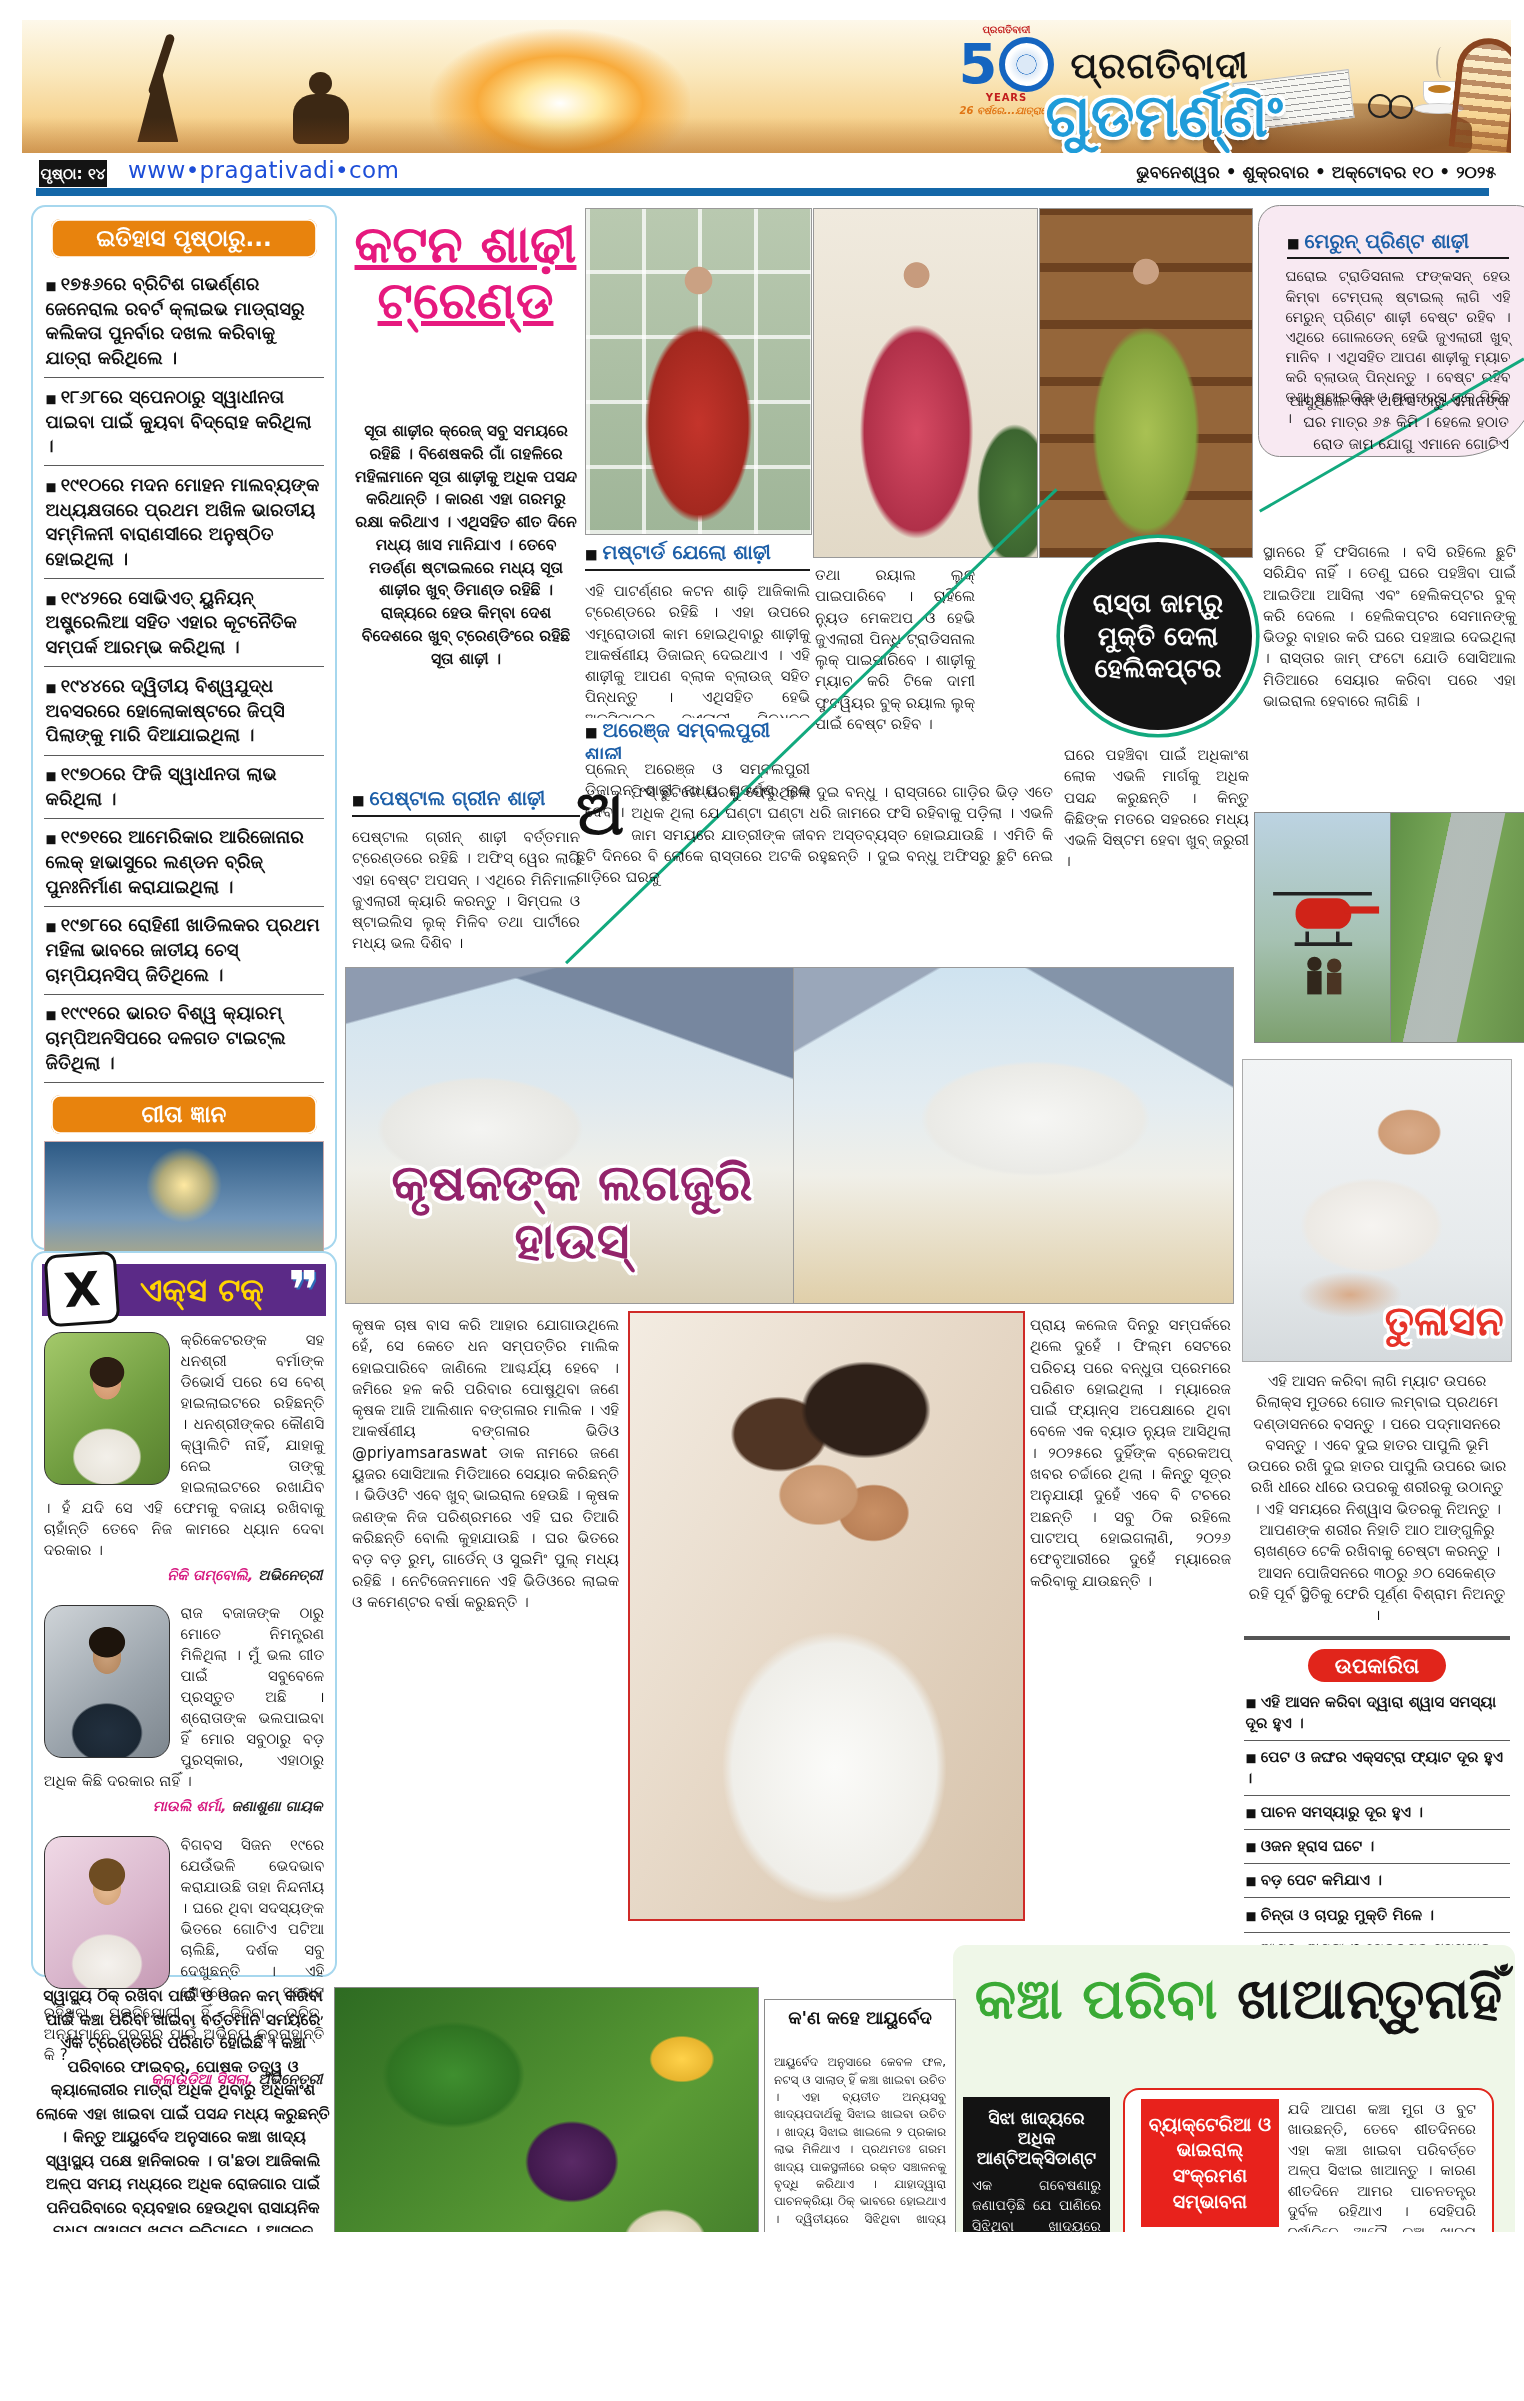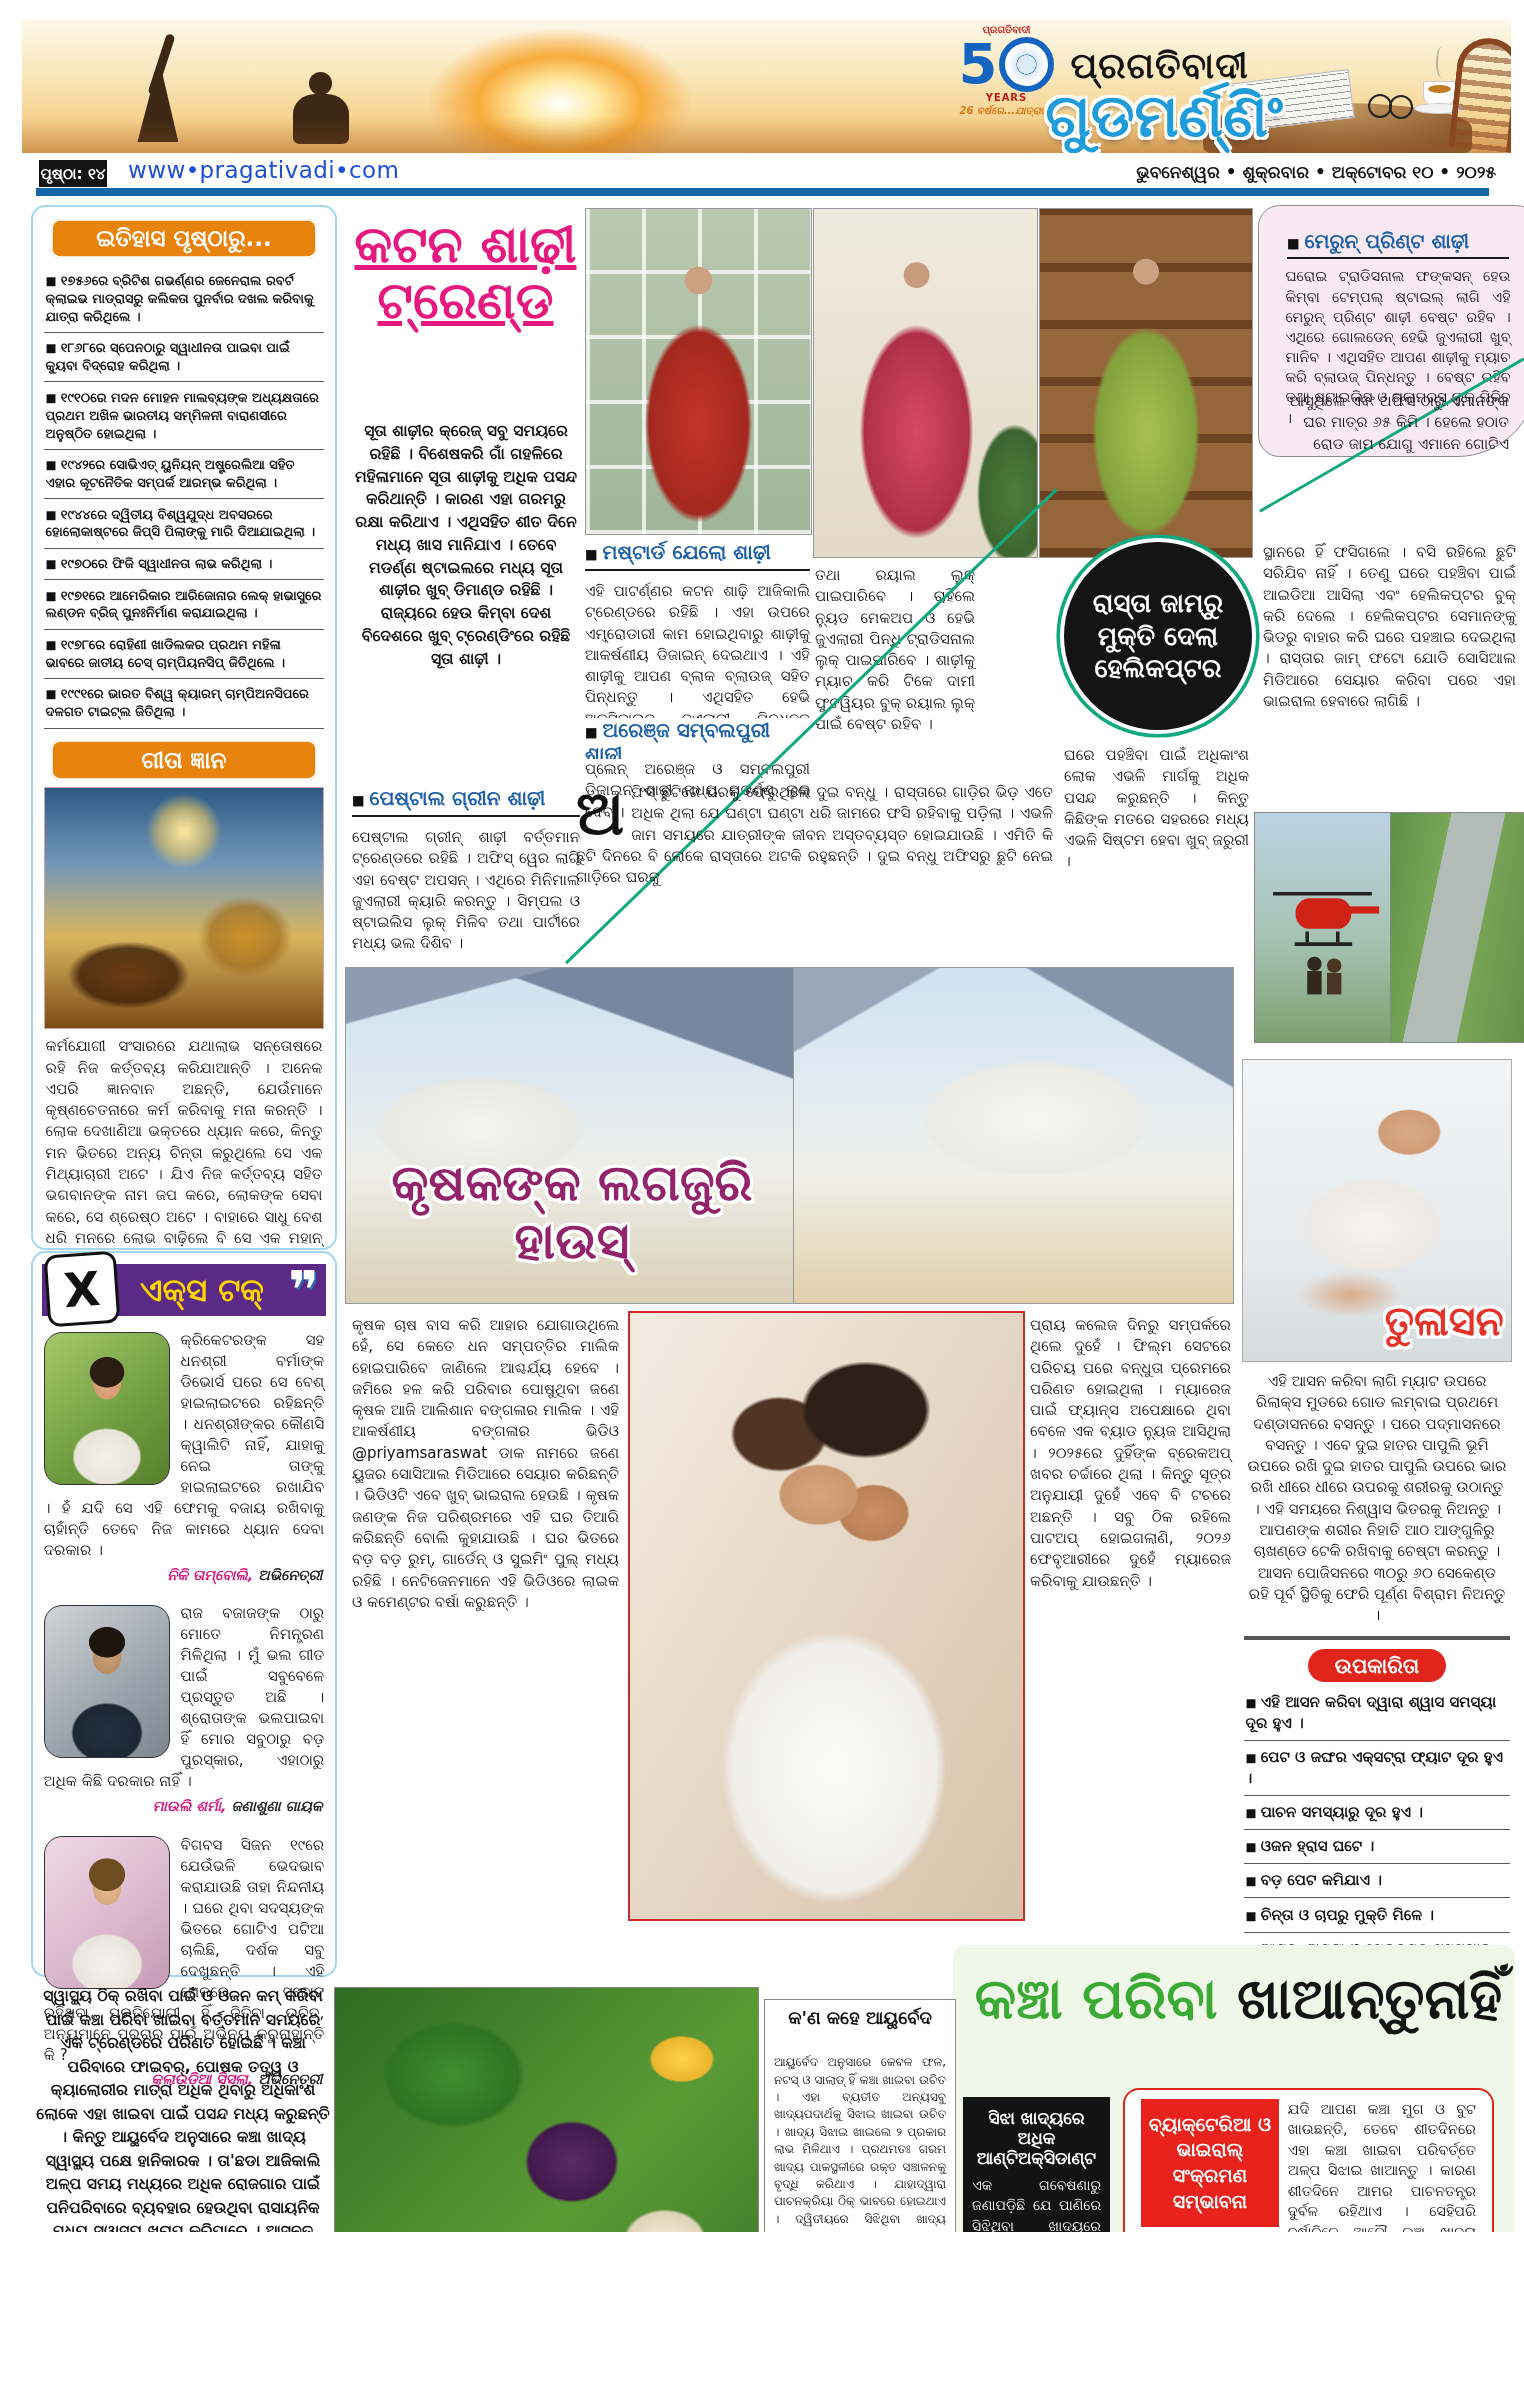--- a/index.html
+++ b/index.html
@@ -47,21 +47,21 @@
     display:flex;align-items:center;justify-content:center;}
   .website{left:128px;top:157px;font-size:23px;font-weight:400;letter-spacing:0.4px;color:#1d4ed8;}
   .dateline{top:162px;right:29px;font-size:17px;font-weight:700;color:#111;}
   .bluebar{left:36px;top:188px;width:1453px;height:8px;background:#1467a8;}
   
   .panel{border:2.7px solid #a6d7ee;border-radius:14.4px;background:#fff;}
   .left-panel{left:31px;top:205px;width:302px;height:1041px;}
   .banner{background:#e8830d;color:#fff;font-weight:800;font-size:23px;text-align:center;border-radius:9px;
     padding:6.3px 0;margin:11.7px 18px 7.2px 18px;box-shadow:0 0 0 1.8px #fff inset;}
   .hlist{margin:0 10.8px;}
-  .li{border-bottom:1.8px solid #5a5a5a;padding:6.3px 1.8px;font-size:13px;line-height:1.38;font-weight:600;}
+  .li{border-bottom:1.8px solid #5a5a5a;padding:6.3px 1.8px;font-size:18px;line-height:1.38;font-weight:600;}
   .li:before{content:"■ ";font-size:11.7px;}
   .gita-img{margin:3.6px 10.8px;height:240px;background:
     radial-gradient(54px 54px at 50% 18%,#ffe9a1 0%,rgba(255,210,90,.55) 45%,rgba(255,210,90,0) 70%),
     radial-gradient(81px 45px at 30% 78%,#6b3a12 0%,rgba(60,30,8,.8) 60%,rgba(60,30,8,0) 75%),
     radial-gradient(63px 54px at 72% 62%,#c99028 0%,rgba(160,110,30,.7) 55%,rgba(160,110,30,0) 75%),
     linear-gradient(180deg,#2d5a85 0%,#7498ba 32%,#d9b55f 62%,#7c4c17 100%);
     border:0.9px solid #caa;}
   .gita-body{margin:7.2px 12.6px 0 12.6px;font-size:15px;line-height:1.42;text-align:justify;font-weight:500;}
   .gita-courtesy{margin:5.4px 12.6px 7.2px 0;text-align:right;font-weight:800;font-size:14.4px;}
   

